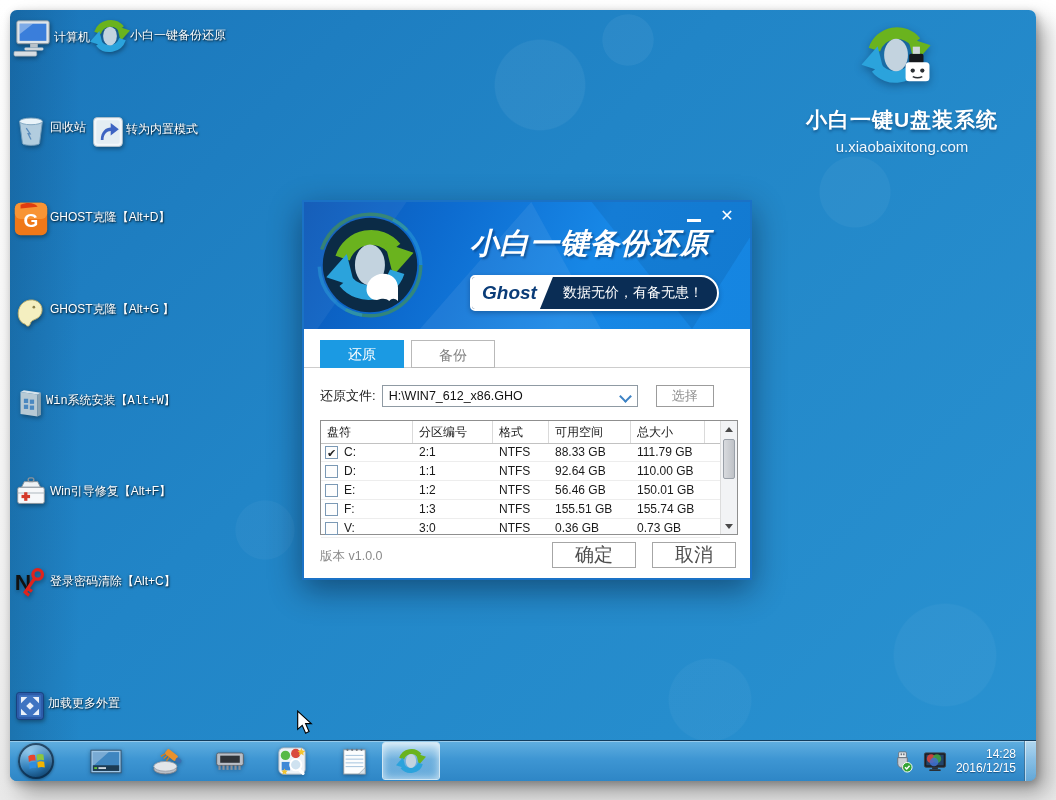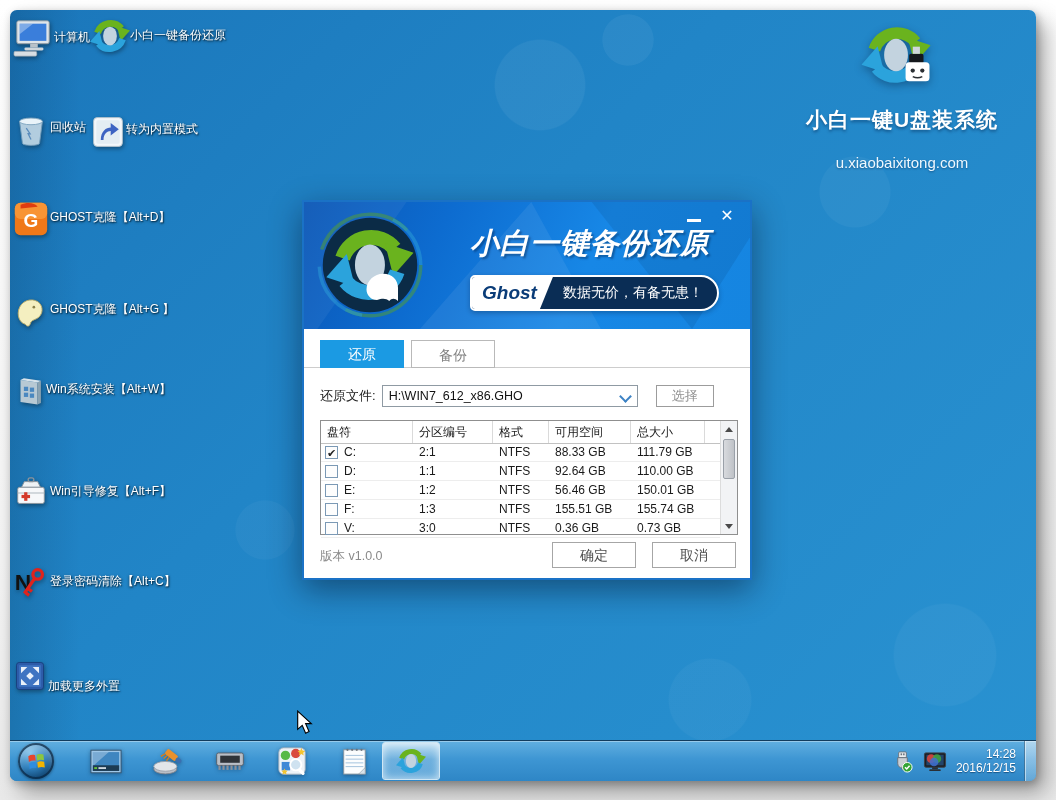--- a/index.html
+++ b/index.html
@@ -25,29 +25,29 @@
   
   .dicon{position:absolute;width:96px;display:flex;flex-direction:row;align-items:center;cursor:default;}
   .dicon .glyph{height:42px;display:flex;align-items:flex-end;justify-content:center;
     filter:drop-shadow(1px 2px 2px rgba(0,0,0,.35));}
   .dicon .lbl{font-size:12px;line-height:15px;color:#fff;text-align:center;white-space:nowrap;
     text-shadow:1px 1px 1px #0b3c5e,0 1px 3px rgba(0,0,0,.7);}
   .dicon .lbl:empty{display:none;}
   #di-computer{left:2px;top:6px;}   #di-backup{left:80px;top:4px;}
   #di-recycle{left:2px;top:96px;}   #di-mode{left:80px;top:98px;}
   #di-dg{left:2px;top:186px;}       #di-ghost{left:2px;top:278px;}
-  #di-wininstall{left:2px;top:358px;} #di-winboot{left:2px;top:460px;}
-  #di-pwd{left:2px;top:550px;}      #di-more{left:2px;top:642px;align-items:flex-end;}
+  #di-wininstall{left:2px;top:370px;font-family:Liberation Mono, monospace;} #di-winboot{left:2px;top:460px;}
+  #di-pwd{left:2px;top:550px;}      #di-more{left:2px;top:672px;}
 
   
   .brand{position:absolute;left:770px;top:8px;width:244px;text-align:center;}
   .brand .blogo{height:86px;display:flex;justify-content:center;filter:drop-shadow(0 3px 4px rgba(0,20,50,.35));}
   .brand .btitle{margin-top:2px;font-size:21px;font-weight:bold;color:#fff;letter-spacing:1px;
     text-shadow:0 2px 3px rgba(0,30,70,.45);white-space:nowrap;}
-  .brand .burl{margin-top:20px;font-size:15px;color:#eef8ff;text-shadow:0 1px 2px rgba(0,30,70,.45);}
+  .brand .burl{margin-top:4px;font-size:15px;color:#eef8ff;text-shadow:0 1px 2px rgba(0,30,70,.45);}
 
   
   .dialog{position:absolute;left:302px;top:200px;width:450px;height:380px;box-sizing:border-box;
     background:#fff;border:2px solid #1a72c6;box-shadow:0 10px 30px rgba(0,10,30,.45);}
   .banner{position:relative;height:127px;overflow:hidden;
     background:linear-gradient(115deg,#0a56b6 0%,#0d6cd0 30%,#1787e6 62%,#1585e0 100%);}
   .facet{position:absolute;pointer-events:none;}
   .facet.f1{left:26%;top:0;width:52%;height:100%;background:rgba(255,255,255,.07);
     clip-path:polygon(0 100%,48% 0,78% 100%);}
   .facet.f2{left:60%;top:0;width:45%;height:100%;background:rgba(0,25,70,.10);
@@ -99,21 +99,21 @@
   .vscroll{position:absolute;right:0;top:0;width:17px;height:100%;background:#f2f3f5;border-left:1px solid #dcdcdc;
     box-sizing:border-box;cursor:pointer;}
   .sarr{position:absolute;left:0;width:100%;height:16px;display:flex;align-items:center;justify-content:center;}
   .sarr.up{top:0;} .sarr.dn{bottom:0;}
   .tri-up{width:0;height:0;border-left:4px solid transparent;border-right:4px solid transparent;border-bottom:5px solid #4a4a4a;}
   .tri-dn{width:0;height:0;border-left:4px solid transparent;border-right:4px solid transparent;border-top:5px solid #4a4a4a;}
   .sthumb{position:absolute;left:2px;right:2px;top:18px;height:38px;border:1px solid #9aa0a8;border-radius:2px;
     background:linear-gradient(90deg,#d8dade,#bfc2c7);}
 
   .version{position:absolute;left:16px;top:346px;font-size:12.5px;color:#8a8a8a;}
-  .dbtn{position:absolute;top:340px;width:84px;height:26px;border:1px solid #a6a6a6;color:#4f4f4f;font-size:14px;
+  .dbtn{position:absolute;top:340px;width:84px;height:26px;border:1px solid #a6a6a6;color:#4f4f4f;font-size:19px;
     background:#fff;text-align:center;line-height:24px;box-sizing:border-box;cursor:pointer;}
   .dbtn.ok{left:248px;} .dbtn.cancel{left:348px;}
 
   
   .taskbar{position:absolute;left:0;bottom:0;width:100%;height:40px;
     background:linear-gradient(180deg,#61afe0 0%,#3e96d3 45%,#2e86c6 100%);
     border-top:1px solid #123c5d;box-shadow:inset 0 1px 0 rgba(255,255,255,.35);}
   .orb{position:absolute;left:8px;top:2px;width:36px;height:36px;border-radius:50%;cursor:pointer;
     background:radial-gradient(circle at 35% 28%,#7cc1ec 0%,#2e7db9 45%,#0e416d 78%,#0a3053 100%);
     box-shadow:inset 0 0 0 2px rgba(8,40,70,.75),inset 0 7px 8px rgba(255,255,255,.35),0 1px 3px rgba(0,0,0,.4);

